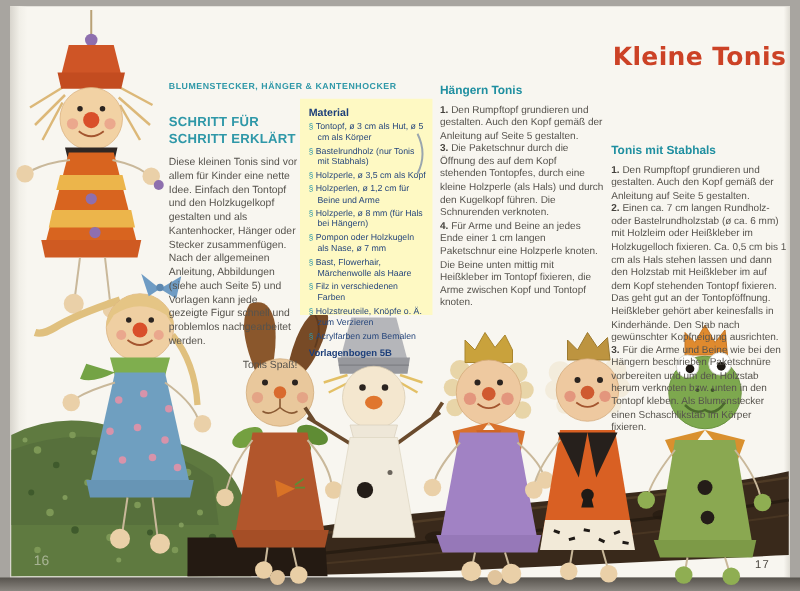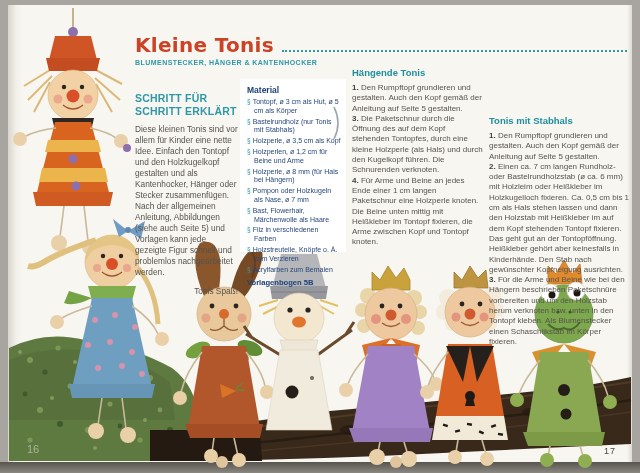--- a/index.html
+++ b/index.html
@@ -21,34 +21,34 @@
   .page::after{ 
     content:"";position:absolute;right:0;top:0;bottom:0;width:5px;
     background:linear-gradient(270deg,#dedbd3,rgba(248,246,240,0));
   }
   svg.photo{position:absolute;left:0;top:0;z-index:1;pointer-events:none;}
   .content{position:absolute;inset:0;z-index:2;}
   .content > div{position:absolute;}
 
   
   .header{left:135px;top:33px;width:494px;}
-  .title-row{display:flex;align-items:flex-end;}
+  .title-row{display:flex;align-items:flex-end;flex-direction:column;}
   .page-title{font-size:20px;font-weight:bold;color:#cc4226;letter-spacing:.3px;
     font-family:"DejaVu Sans",sans-serif;white-space:nowrap;}
   .dotted-rule{flex:1;border-bottom:2px dotted #2f98a8;margin:0 2px 5px 8px;height:1px;}
   .subtitle{font-size:7px;font-weight:bold;color:#2f98a8;letter-spacing:.45px;margin-top:2px;}
 
   
   .col-intro{left:135px;top:92px;width:103px;}
   .intro-heading{font-size:10.5px;font-weight:bold;color:#2f98a8;line-height:12.5px;letter-spacing:.2px;}
   .intro-body{font-size:8.3px;line-height:11px;color:#56534d;margin-top:7px;}
   .intro-closing{font-size:8.3px;line-height:11px;color:#56534d;text-align:right;}
 
   
-  .material{left:240px;top:79px;width:106px;height:173px;background:#ffffff;
+  .material{left:240px;top:79px;width:106px;height:173px;background:#fef9c3;
     padding:6px 5px 5px 7px;box-sizing:border-box;}
   .mat-heading{font-size:8.5px;font-weight:bold;color:#1d3f7a;margin:0 0 3px;}
   .mat-list{list-style:none;margin:0;padding:0;}
   .mat-list li{font-size:7px;line-height:8.7px;color:#27477c;
     padding-left:7px;text-indent:-7px;margin-bottom:2.2px;}
   .mat-bullet{color:#2f98a8;font-size:6.5px;margin-right:2px;}
   .mat-footer{font-size:7.6px;font-weight:bold;color:#1d3f7a;margin-top:4px;}
   .mat-bracket{position:absolute;right:3px;top:27px;}
 
   
@@ -383,21 +383,21 @@
       <li><span class="mat-bullet">§</span><span>Holzstreuteile, Knöpfe o. Ä. zum Verzieren</span></li>
       <li><span class="mat-bullet">§</span><span>Acrylfarben zum Bemalen</span></li>
     </ul>
     <div class="mat-footer">Vorlagenbogen 5B</div>
     <svg class="mat-bracket" width="10" height="34" viewBox="0 0 10 34">
       <path d="M1,1 Q9,17 1,33" stroke="#9aa6ae" stroke-width="1.6" fill="none"></path>
     </svg>
   </div>
 
   <div class="col-haeng">
-    <h3 class="instr-heading">Hängende Tonis</h3>
+    <h3 class="instr-heading">Hängern Tonis</h3>
     <p class="step"><span class="num">1.</span> <span>Den Rumpftopf grundieren und gestalten. Auch den Kopf gemäß der Anleitung auf Seite 5 gestalten.</span></p>
     <p class="step"><span class="num">3.</span> <span>Die Paketschnur durch die Öffnung des auf dem Kopf stehenden Tontopfes, durch eine kleine Holzperle (als Hals) und durch den Kugelkopf führen. Die Schnurenden verknoten.</span></p>
     <p class="step"><span class="num">4.</span> <span>Für Arme und Beine an jedes Ende einer 1 cm langen Paketschnur eine Holzperle knoten. Die Beine unten mittig mit Heißkleber im Tontopf fixieren, die Arme zwischen Kopf und Tontopf knoten.</span></p>
   </div>
 
   <div class="col-stab">
     <h3 class="instr-heading">Tonis mit Stabhals</h3>
     <p class="step"><span class="num">1.</span> <span>Den Rumpftopf grundieren und gestalten. Auch den Kopf gemäß der Anleitung auf Seite 5 gestalten.</span></p>
     <p class="step"><span class="num">2.</span> <span>Einen ca. 7 cm langen Rundholz- oder Bastelrundholzstab (ø ca. 6 mm) mit Holzleim oder Heißkleber im Holzkugelloch fixieren. Ca. 0,5 cm bis 1 cm als Hals stehen lassen und dann den Holzstab mit Heißkleber im auf dem Kopf stehenden Tontopf fixieren. Das geht gut an der Tontopföffnung. Heißkleber gehört aber keinesfalls in Kinderhände. Den Stab nach gewünschter Kopfneigung ausrichten.</span></p>
     <p class="step"><span class="num">3.</span> <span>Für die Arme und Beine wie bei den Hängern beschrieben Paketschnüre vorbereiten und um den Holzstab herum verknoten bzw. unten in den Tontopf kleben. Als Blumenstecker einen Schaschlikstab im Körper fixieren.</span></p>

